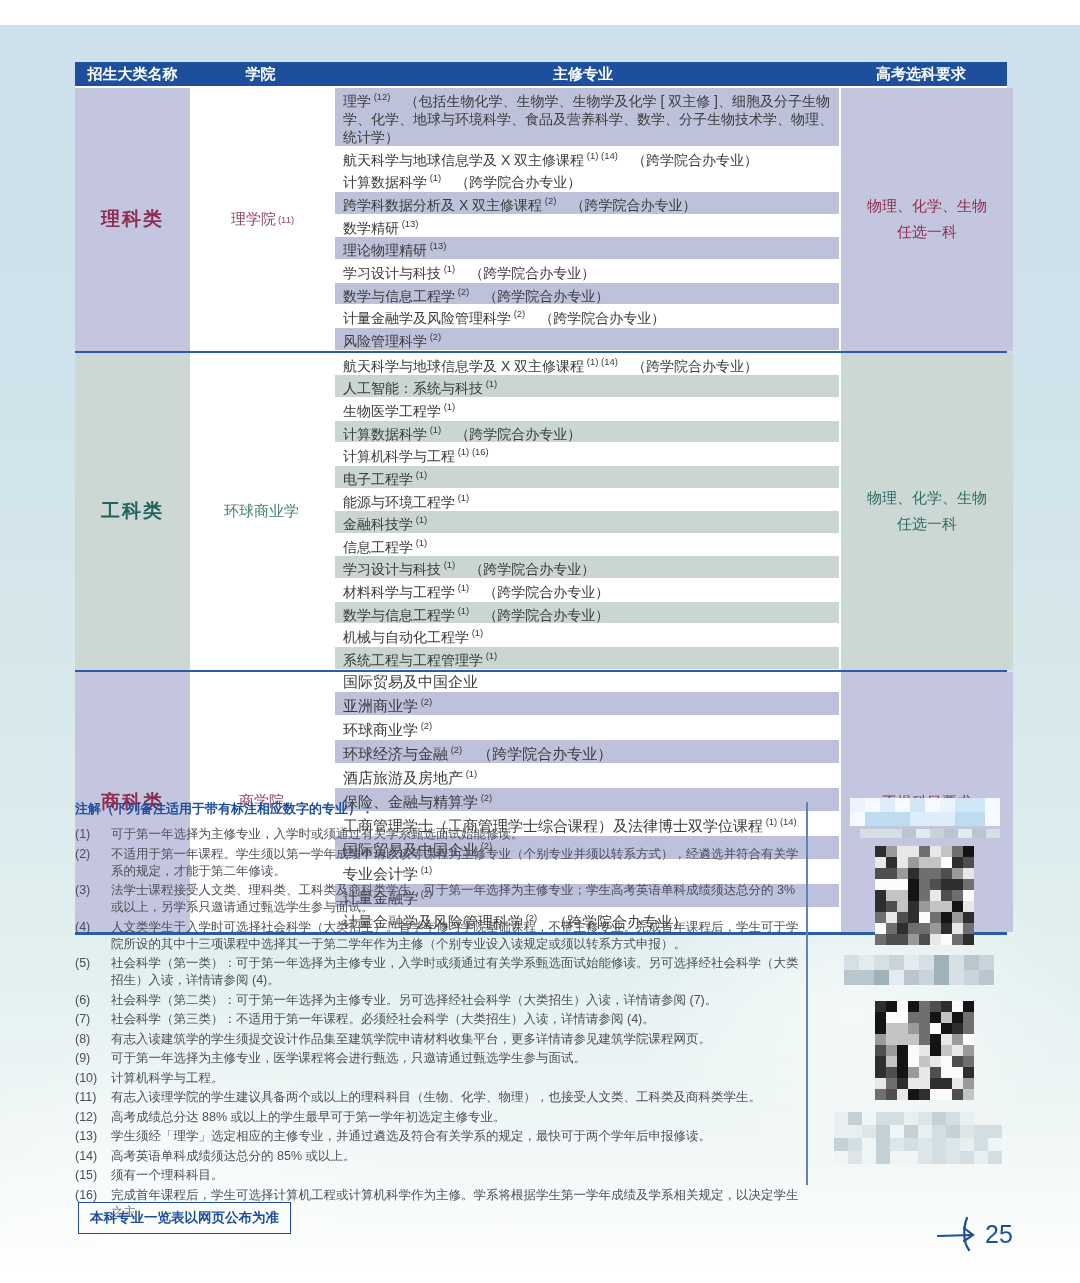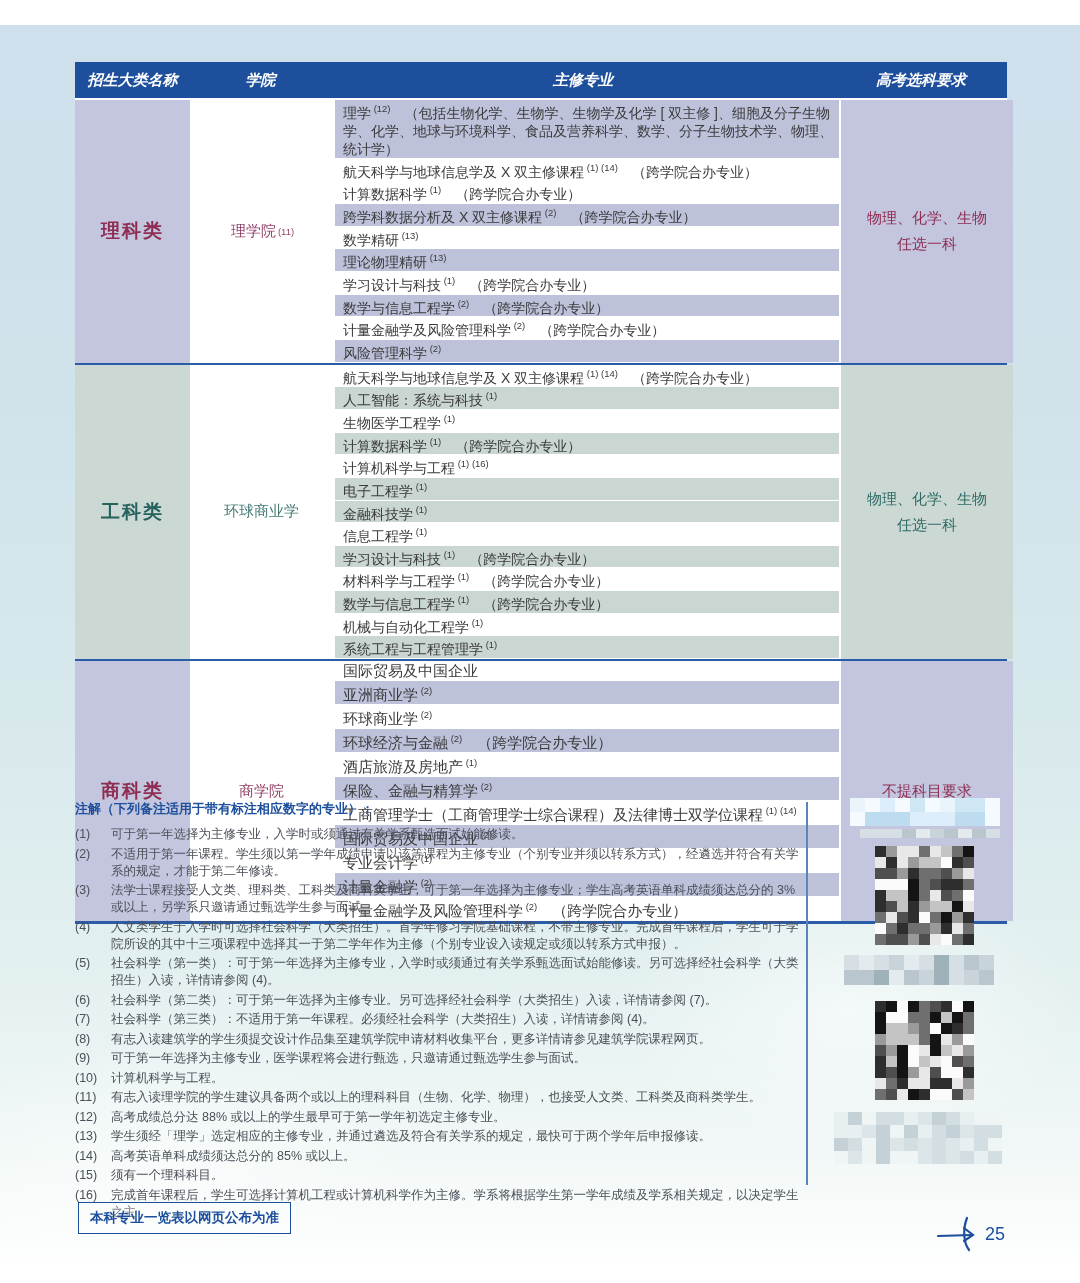--- a/index.html
+++ b/index.html
@@ -14,21 +14,21 @@
   .cloud { position:absolute; border-radius:50%; pointer-events:none; }
   .c1 { left:620px; top:860px; width:460px; height:300px;
         background:radial-gradient(ellipse at center, rgba(255,255,255,0.55) 0%, rgba(255,255,255,0) 70%); }
   .c2 { left:-80px; top:1040px; width:500px; height:260px;
         background:radial-gradient(ellipse at center, rgba(255,255,255,0.45) 0%, rgba(255,255,255,0) 70%); }
 
   
   .admissions-table { position:absolute; left:75px; top:62px; width:932px; }
   .thead {
     display:grid; grid-template-columns:115px 141px 504px 172px;
-    background:#1d4f9c; height:36px;font-style:italic;
+    background:#1d4f9c; height:24px;
   }
   .th { color:#ffffff; font-weight:bold; font-size:15px;
         display:flex; align-items:center; justify-content:center; }
   .section {
     display:grid; grid-template-columns:115px 141px 504px 172px; gap:0 2px;
     background:#ffffff; border-top:2px solid #ffffff;
   }
   .section + .section { border-top:2px solid #2b5ca8; }
   .section.last { border-bottom:3px solid #2b5ca8; }
 
@@ -75,21 +75,21 @@
   .lines-a  { margin:10px 0 0 14px; }
   .qr2      { margin:16px 0 0 45px; }
   .lines-b  { margin:12px 0 0 4px; }
 
   
   .footer-box { position:absolute; left:78px; top:1202px;
                 border:1.5px solid #1d4f9c; color:#1d4f9c; font-weight:bold;
                 font-size:13.5px; padding:6px 11px; background:rgba(255,255,255,0.25); }
   .pagenum-wrap { position:absolute; left:936px; top:1216px; display:flex;
                   align-items:center; gap:5px; color:#1d4f9c; }
-  .pagenum { font-size:18px; }
+  .pagenum { font-size:25px; }
 </style>
 </head>
 <body>
 
 <div class="screen">
   <div class="page-bg"></div>
   <div class="cloud c1"></div>
   <div class="cloud c2"></div>
 
   <div class="admissions-table">
@@ -134,20 +134,21 @@
         <span>环球商业学</span>
           <sup></sup>
       </div>
       <div class="majors-cell">
           <div class="major-row"><span class="m-name">航天科学与地球信息学及 X 双主修课程</span><sup class="m-sup"> (1) (14)</sup><span class="m-rest">　（跨学院合办专业）</span></div>
           <div class="major-row shaded"><span class="m-name">人工智能：系统与科技</span><sup class="m-sup"> (1)</sup></div>
           <div class="major-row"><span class="m-name">生物医学工程学</span><sup class="m-sup"> (1)</sup></div>
           <div class="major-row shaded"><span class="m-name">计算数据科学</span><sup class="m-sup"> (1)</sup><span class="m-rest">　（跨学院合办专业）</span></div>
           <div class="major-row"><span class="m-name">计算机科学与工程</span><sup class="m-sup"> (1) (16)</sup></div>
           <div class="major-row shaded"><span class="m-name">电子工程学</span><sup class="m-sup"> (1)</sup></div>
+          <div class="major-row"><span class="m-name">能源与环境工程学</span><sup class="m-sup"> (1)</sup></div>
           <div class="major-row shaded"><span class="m-name">金融科技学</span><sup class="m-sup"> (1)</sup></div>
           <div class="major-row"><span class="m-name">信息工程学</span><sup class="m-sup"> (1)</sup></div>
           <div class="major-row shaded"><span class="m-name">学习设计与科技</span><sup class="m-sup"> (1)</sup><span class="m-rest">　（跨学院合办专业）</span></div>
           <div class="major-row"><span class="m-name">材料科学与工程学</span><sup class="m-sup"> (1)</sup><span class="m-rest">　（跨学院合办专业）</span></div>
           <div class="major-row shaded"><span class="m-name">数学与信息工程学</span><sup class="m-sup"> (1)</sup><span class="m-rest">　（跨学院合办专业）</span></div>
           <div class="major-row"><span class="m-name">机械与自动化工程学</span><sup class="m-sup"> (1)</sup></div>
           <div class="major-row shaded"><span class="m-name">系统工程与工程管理学</span><sup class="m-sup"> (1)</sup></div>
         </div>
       <div class="req-cell">
         <div>物理、化学、生物</div>

